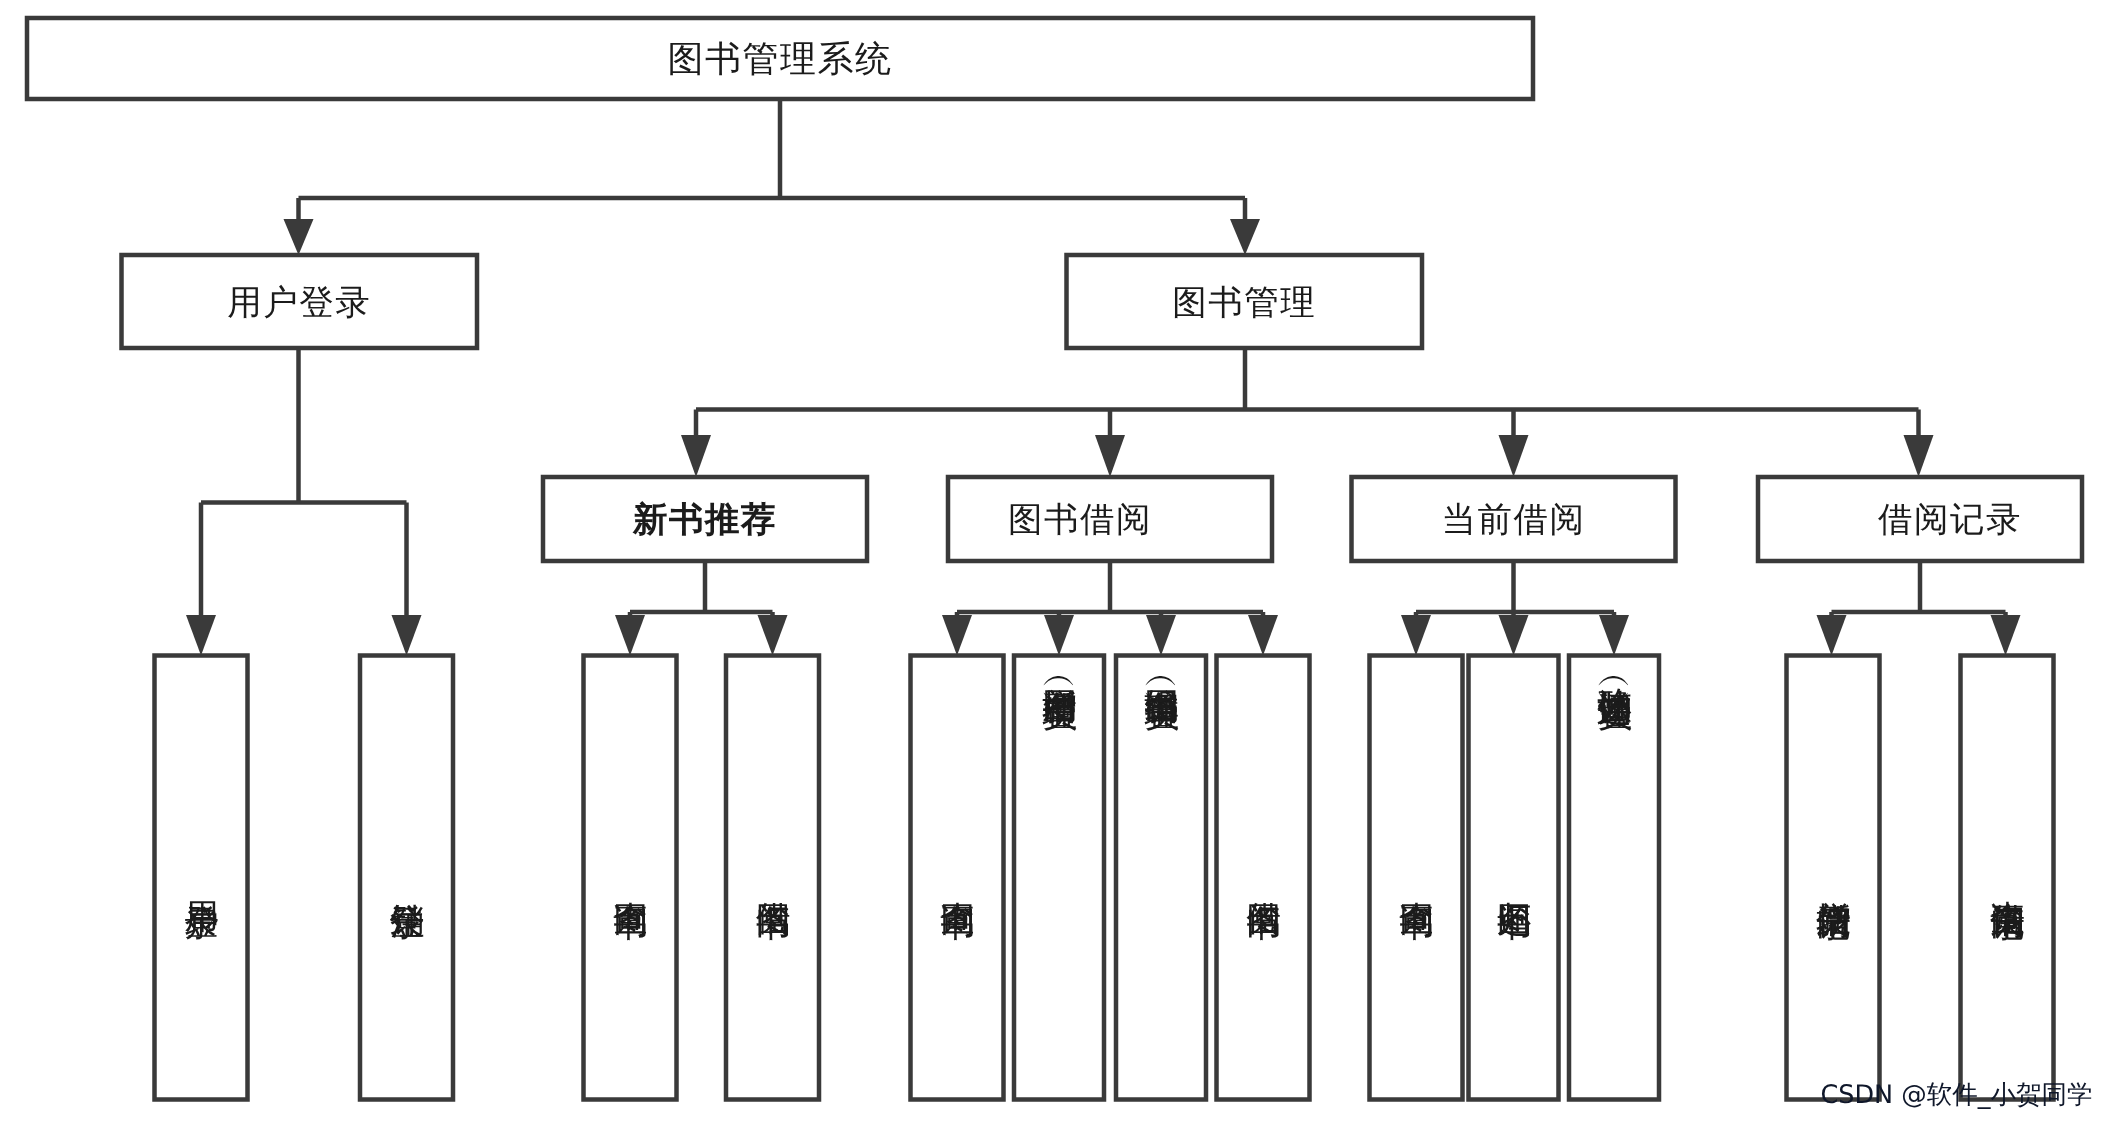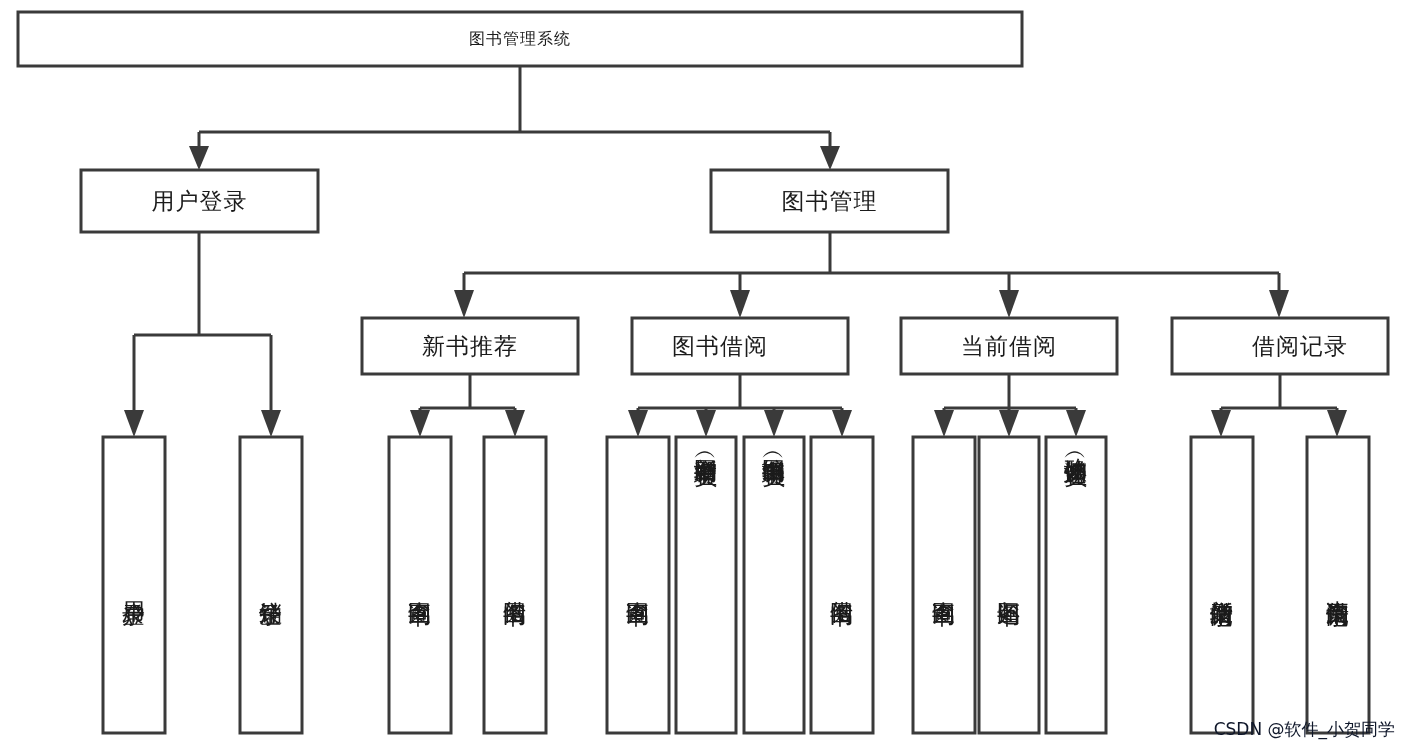--- a/index.html
+++ b/index.html
@@ -64,21 +64,21 @@
     pointer-events: none;
   }
   .hlabel-text {
     font-family: "DejaVu Sans", "Liberation Sans", sans-serif;
     font-size: 23px;
     color: #1b1b1b;
     letter-spacing: 1px;
     white-space: nowrap;
   }
   .title-text {
-    font-size: 16px;
+    font-size: 24px;
   }
   #watermark {
     position: absolute;
     right: 10px;
     bottom: 6px;
     font-family: "DejaVu Sans", "Liberation Sans", sans-serif;
     font-size: 17px;
     color: #0f172a;
     white-space: nowrap;
     pointer-events: none;
@@ -190,21 +190,21 @@
     <span class="hlabel-text title-text">图书管理系统</span>
   </div>
 
   <div class="hlabel-wrap" style="left:81px; top:170px; width:237px; height:62px;">
     <span class="hlabel-text">用户登录</span>
   </div>
   <div class="hlabel-wrap" style="left:711px; top:170px; width:237px; height:62px;text-align:center;">
     <span class="hlabel-text">图书管理</span>
   </div>
 
-  <div class="hlabel-wrap" style="left:362px; top:318px; width:216px; height:56px;">
+  <div class="hlabel-wrap" style="left:362px; top:318px; width:216px; height:56px;font-weight:bold;">
     <span class="hlabel-text">新书推荐</span>
   </div>
   <div class="hlabel-wrap" style="left:612px; top:318px; width:216px; height:56px;">
     <span class="hlabel-text">图书借阅</span>
   </div>
   <div class="hlabel-wrap" style="left:901px; top:318px; width:216px; height:56px;border-radius:11px;">
     <span class="hlabel-text">当前借阅</span>
   </div>
   <div class="hlabel-wrap" style="left:1172px; top:318px; width:256px; height:56px;">
     <span class="hlabel-text">借阅记录</span>

